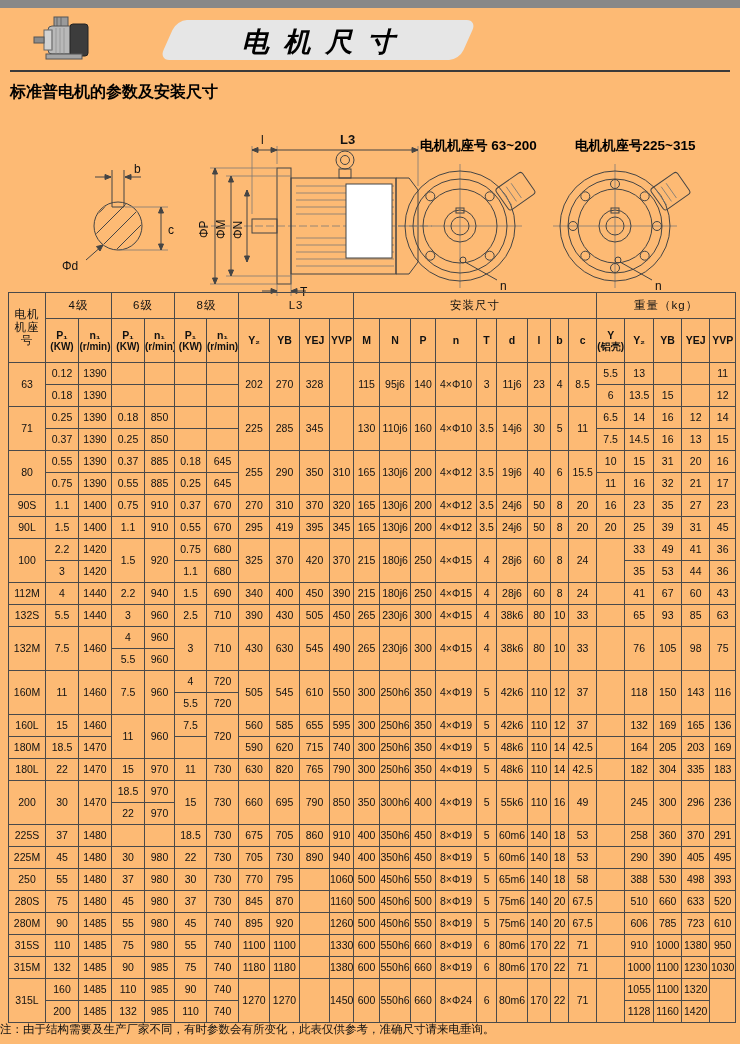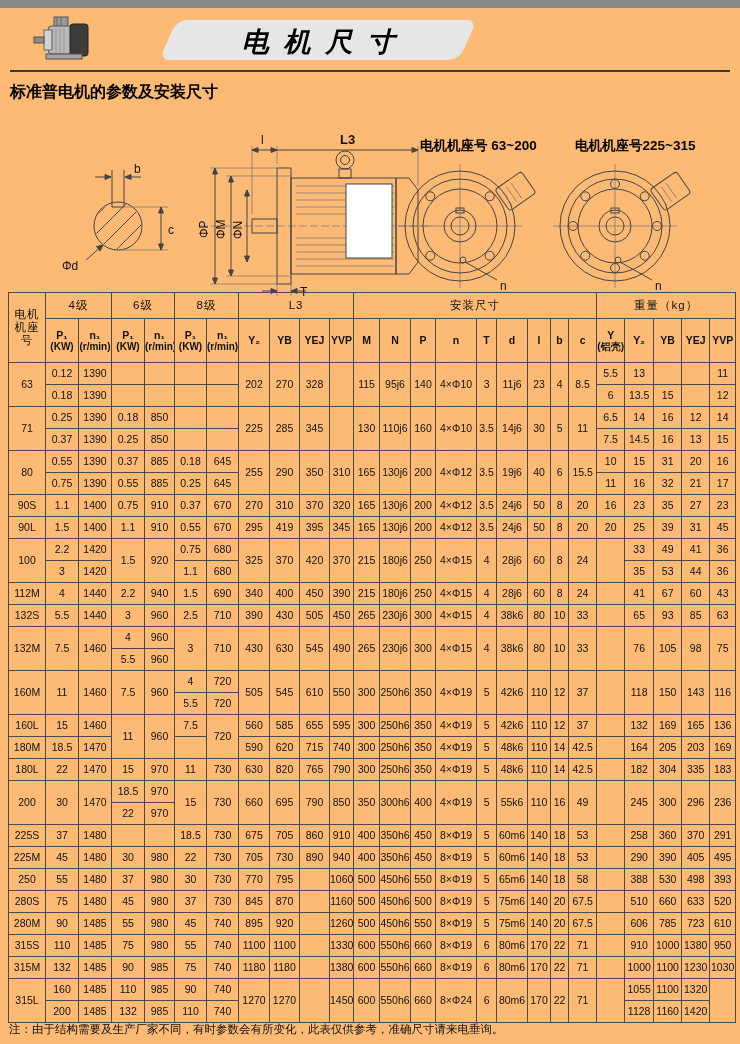--- a/index.html
+++ b/index.html
@@ -25,21 +25,21 @@
   table.spec{position:absolute;left:8px;top:284px;width:724px;border-collapse:collapse;
              table-layout:fixed;font-size:10.5px;color:#111;}
   table.spec td{border:1px solid #4a4a4a;text-align:center;vertical-align:middle;
                 padding:0;overflow:hidden;line-height:1.15;}
   table.spec tr.h1 td{height:25px;font-size:11.5px;letter-spacing:1px;}
   table.spec tr.h2 td{height:43px;font-size:10.5px;font-weight:bold;}
   table.spec tr.dr td{height:21px;}
   table.spec td div{margin:0;}
   table.spec td div.tiny{font-size:10px;line-height:1;}
   
-  .note{position:absolute;left:9px;top:1014px;width:724px;font-size:11.5px;color:#111;}
+  .note{position:absolute;left:0;top:1014px;width:724px;font-size:11.5px;color:#111;}
 </style>
 </head>
 <body>
 
 <div class="page">
 
   <div class="motor-photo">
     <svg width="66" height="52" viewBox="0 0 66 52">
       <rect x="24" y="3" width="14" height="10" fill="#9a9a9a" stroke="#555"></rect>
       <line x1="27" y1="3" x2="27" y2="13" stroke="#666"></line>

